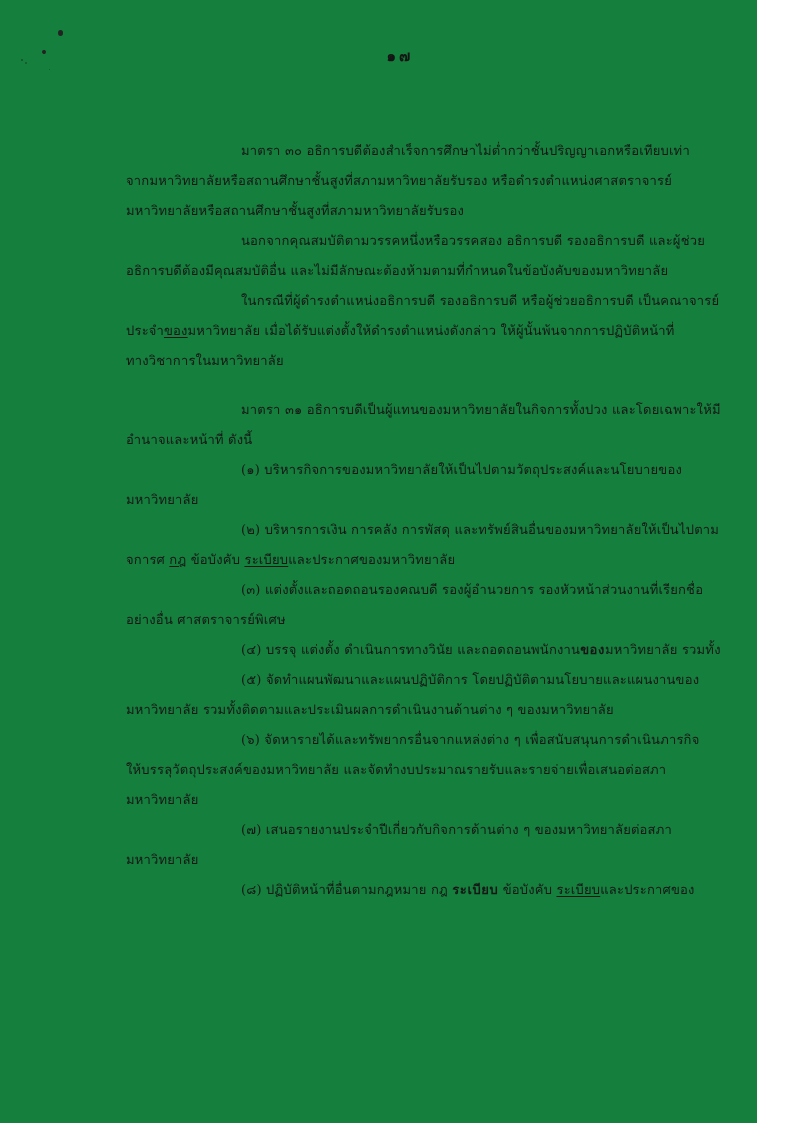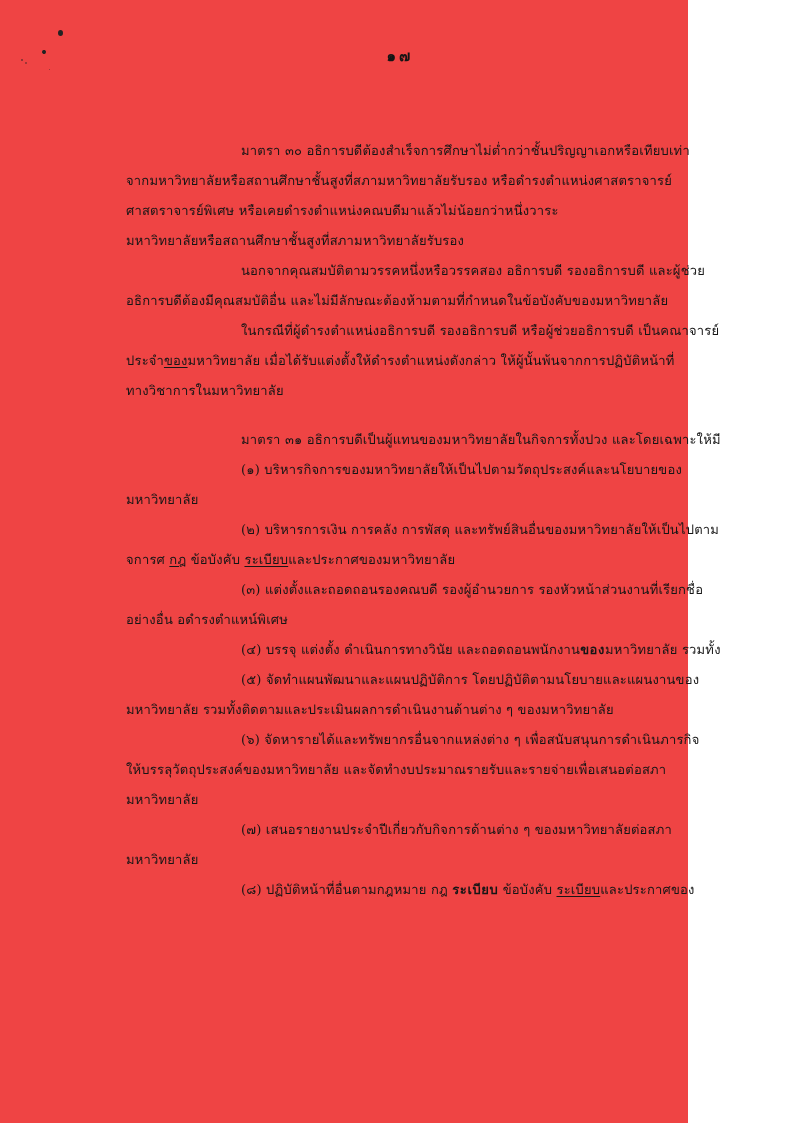--- a/index.html
+++ b/index.html
@@ -5,23 +5,23 @@
   html, body {
     margin: 0;
     padding: 0;
     width: 800px;
     height: 1123px;
     background: #ffffff;
     overflow: hidden;
   }
   .page {
     position: relative;
-    width: 688px;
+    width: 757px;
     height: 1123px;
-    background: #ef4444;
+    background: #15803d;
     color: #111111;
     font-family: "DejaVu Serif", "Liberation Serif", serif;
   }
   .page-number {
     position: absolute;
     top: 44px;
     left: 0;
     width: 800px;
     text-align: center;
     font-size: 15px;
@@ -68,34 +68,34 @@
   <span class="speck speck-2"></span>
   <span class="speck speck-3"></span>
   <span class="speck speck-4"></span>
   <span class="speck speck-5"></span>
 
   <div class="page-number">๑๗</div>
 
   <main class="doc-body">
       <div class="line indent"><span>มาตรา ๓๐  อธิการบดีต้องสำเร็จการศึกษาไม่ต่ำกว่าชั้นปริญญาเอกหรือเทียบเท่า</span></div>
       <div class="line"><span>จากมหาวิทยาลัยหรือสถานศึกษาชั้นสูงที่สภามหาวิทยาลัยรับรอง หรือดำรงตำแหน่งศาสตราจารย์</span></div>
-      <div class="line"><span>ศาสตราจารย์พิเศษ หรือเคยดำรงตำแหน่งคณบดีมาแล้วไม่น้อยกว่าหนึ่งวาระ</span></div>
       <div class="line"><span>มหาวิทยาลัยหรือสถานศึกษาชั้นสูงที่สภามหาวิทยาลัยรับรอง</span></div>
       <div class="line indent"><span>นอกจากคุณสมบัติตามวรรคหนึ่งหรือวรรคสอง อธิการบดี รองอธิการบดี และผู้ช่วย</span></div>
       <div class="line"><span>อธิการบดีต้องมีคุณสมบัติอื่น และไม่มีลักษณะต้องห้ามตามที่กำหนดในข้อบังคับของมหาวิทยาลัย</span></div>
       <div class="line indent"><span>ในกรณีที่ผู้ดำรงตำแหน่งอธิการบดี รองอธิการบดี หรือผู้ช่วยอธิการบดี เป็นคณาจารย์</span></div>
       <div class="line"><span>ประจำ</span><span class="u">ของ</span><span>มหาวิทยาลัย เมื่อได้รับแต่งตั้งให้ดำรงตำแหน่งดังกล่าว ให้ผู้นั้นพ้นจากการปฏิบัติหน้าที่</span></div>
       <div class="line"><span>ทางวิชาการในมหาวิทยาลัย</span></div>
       <div class="line indent gap"><span>มาตรา ๓๑  อธิการบดีเป็นผู้แทนของมหาวิทยาลัยในกิจการทั้งปวง และโดยเฉพาะให้มี</span></div>
+      <div class="line"><span>อำนาจและหน้าที่ ดังนี้</span></div>
       <div class="line indent"><span>(๑) บริหารกิจการของมหาวิทยาลัยให้เป็นไปตามวัตถุประสงค์และนโยบายของ</span></div>
       <div class="line"><span>มหาวิทยาลัย</span></div>
       <div class="line indent"><span>(๒) บริหารการเงิน การคลัง การพัสดุ และทรัพย์สินอื่นของมหาวิทยาลัยให้เป็นไปตาม</span></div>
       <div class="line"><span>จการศ </span><span class="u">กฎ</span><span> ข้อบังคับ </span><span class="u">ระเบียบ</span><span>และประกาศของมหาวิทยาลัย</span></div>
       <div class="line indent"><span>(๓) แต่งตั้งและถอดถอนรองคณบดี รองผู้อำนวยการ รองหัวหน้าส่วนงานที่เรียกชื่อ</span></div>
-      <div class="line"><span>อย่างอื่น อดำรงตำแหน์พิเศษ</span></div>
+      <div class="line"><span>อย่างอื่น ศาสตราจารย์พิเศษ</span></div>
       <div class="line indent"><span>(๔) บรรจุ แต่งตั้ง ดำเนินการทางวินัย และถอดถอนพนักงาน</span><span class="b">ของ</span><span>มหาวิทยาลัย รวมทั้ง</span></div>
       <div class="line indent"><span>(๕) จัดทำแผนพัฒนาและแผนปฏิบัติการ โดยปฏิบัติตามนโยบายและแผนงานของ</span></div>
       <div class="line"><span>มหาวิทยาลัย รวมทั้งติดตามและประเมินผลการดำเนินงานด้านต่าง ๆ ของมหาวิทยาลัย</span></div>
       <div class="line indent"><span>(๖) จัดหารายได้และทรัพยากรอื่นจากแหล่งต่าง ๆ เพื่อสนับสนุนการดำเนินภารกิจ</span></div>
       <div class="line"><span>ให้บรรลุวัตถุประสงค์ของมหาวิทยาลัย และจัดทำงบประมาณรายรับและรายจ่ายเพื่อเสนอต่อสภา</span></div>
       <div class="line"><span>มหาวิทยาลัย</span></div>
       <div class="line indent"><span>(๗) เสนอรายงานประจำปีเกี่ยวกับกิจการด้านต่าง ๆ ของมหาวิทยาลัยต่อสภา</span></div>
       <div class="line"><span>มหาวิทยาลัย</span></div>
       <div class="line indent"><span>(๘) ปฏิบัติหน้าที่อื่นตามกฎหมาย กฎ </span><span class="b">ระเบียบ</span><span> ข้อบังคับ </span><span class="u">ระเบียบ</span><span>และประกาศของ</span></div>
     </main>

